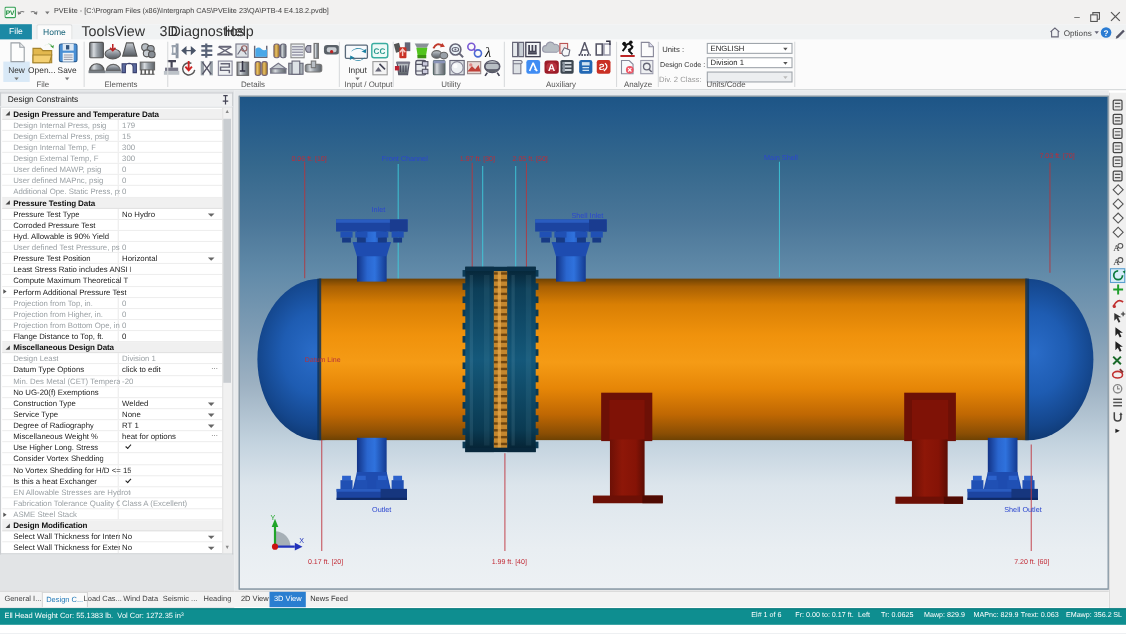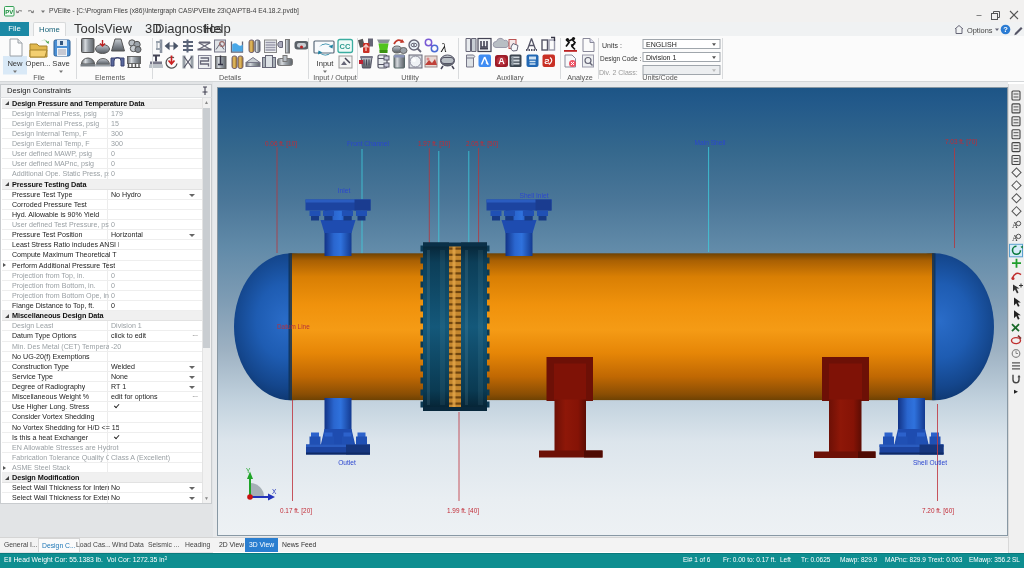--- a/index.html
+++ b/index.html
@@ -346,21 +346,21 @@
     </div>
 <div class="gut" style="top:165.00px"></div>
 <div class="gr" style="top:162.50px">
       <span class="l">Perform Additional Pressure Test</span>
     </div>
 <div class="gr dis" style="top:172.62px">
       <span class="l" style="max-width:97px">Projection from Top, in.</span>
       <span class="v">0</span>
     </div>
 <div class="gr dis" style="top:182.75px">
-      <span class="l" style="max-width:97px">Projection from Bottom, in.</span>
+      <span class="l" style="max-width:97px">Projection from Higher, in.</span>
       <span class="v">0</span>
     </div>
 <div class="gr dis" style="top:192.88px">
       <span class="l" style="max-width:97px">Projection from Bottom Ope, in.</span>
       <span class="v">0</span>
     </div>
 <div class="gr" style="top:203.00px">
       <span class="l" style="max-width:97px">Flange Distance to Top, ft.</span>
       <span class="v">0</span>
     </div>
@@ -391,21 +391,21 @@
       <span class="v">None</span>
       <span class="dda"></span>
     </div>
 <div class="gr" style="top:284.00px">
       <span class="l" style="max-width:97px">Degree of Radiography</span>
       <span class="v">RT 1</span>
       <span class="dda"></span>
     </div>
 <div class="gr" style="top:294.12px">
       <span class="l" style="max-width:97px">Miscellaneous Weight %</span>
-      <span class="v">edit for options</span>
+      <span class="v">heat for options</span>
       <span class="dots">...</span>
     </div>
 <div class="gr" style="top:304.25px">
       <span class="l">Use Higher Long. Stress</span>
       <span class="chk"></span>
     </div>
 <div class="gr" style="top:314.38px">
       <span class="l">Consider Vortex Shedding</span>
     </div>
 <div class="gr" style="top:324.50px">

